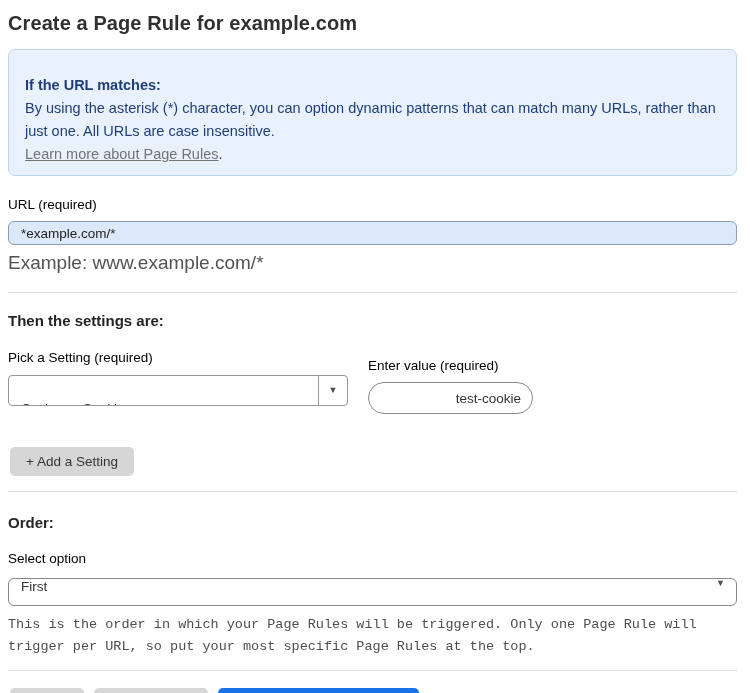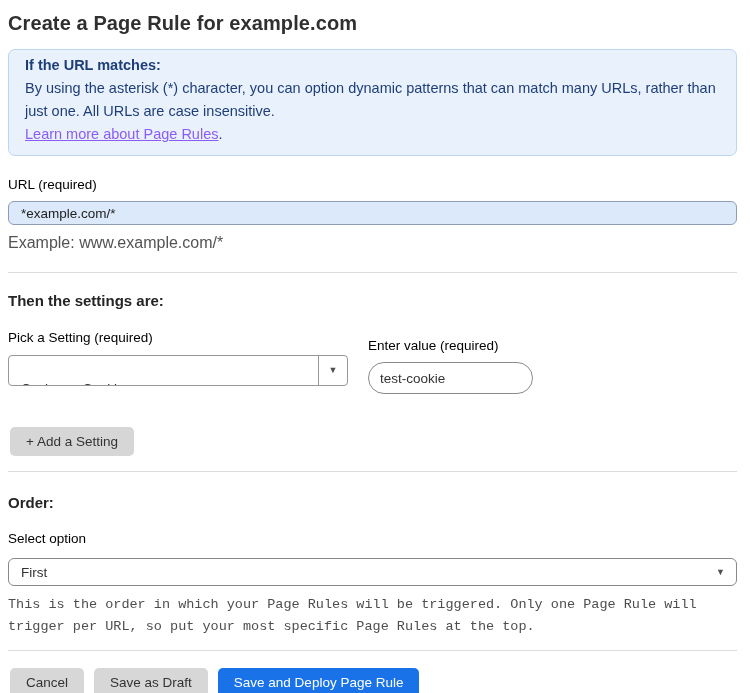--- a/index.html
+++ b/index.html
@@ -17,28 +17,28 @@
     color: #303030;
     padding-top: 12px;
     letter-spacing: 0.1px;
   }
 
   .info-box {
     margin-top: 14px;
     background: #e9f2fc;
     border: 1px solid #bcd6f0;
     border-radius: 7px;
-    padding: 4px 16px 9px 16px;
+    padding: 24px 16px 9px 16px;
     font-size: 14.5px;
     line-height: 23px;
     color: #1f3e78;
   }
   .info-box .info-heading { font-weight: 700; }
   .info-box a, .info-box .info-link {
-    color: #8b5cf6;
+    color: #737373;
     text-decoration: underline;
     cursor: pointer;
     margin-top: 40px;
   }
   .info-box .info-link-suffix { color: #1f3e78; }
 
   .field-label {
     font-size: 13.5px;
     color: #000000;
     line-height: 16px;
@@ -56,21 +56,21 @@
     border-radius: 6px;
     padding: 0 12px;
     font-size: 13.5px;
     font-family: "Liberation Sans", sans-serif;
     color: #222;
     outline: none;
   }
 
   .helper-text {
     margin-top: 7px;
-    font-size: 16px;
+    font-size: 19px;
     color: #535353;
     line-height: 22px;
   }
 
   .divider {
     border: none;
     border-top: 1px solid #dcdcdc;
     height: 0;
   }
   .divider-1 { margin-top: 18px; }
@@ -131,20 +131,21 @@
     width: 165px;
     height: 32px;
     border: 1px solid #8a8a8a;
     border-radius: 16px;
     padding: 0 11px;
     font-size: 13.5px;
     font-family: "Liberation Sans", sans-serif;
     color: #333;
     outline: none;
     background: #fff;
+    text-align: right;
   }
 
   .btn {
     display: inline-block;
     border: none;
     border-radius: 5px;
     font-size: 13.5px;
     font-family: "Liberation Sans", sans-serif;
     padding: 0 16px;
     height: 29px;
@@ -161,21 +162,21 @@
   }
 
   .order-select-label { margin-top: 20px; }
   .order-select {
     margin-top: 11px;
     height: 28px;
     border: 1px solid #888;
     border-radius: 6px;
     background: #fff;
     display: flex;
-    align-items: center;
+    align-items: flex-start;
     cursor: pointer;
   }
   .order-select .select-value {
     flex: 1;
     padding: 0 12px;
     font-size: 13.5px;
     color: #333;
   }
   .order-select .caret { margin-right: 11px; }
 

